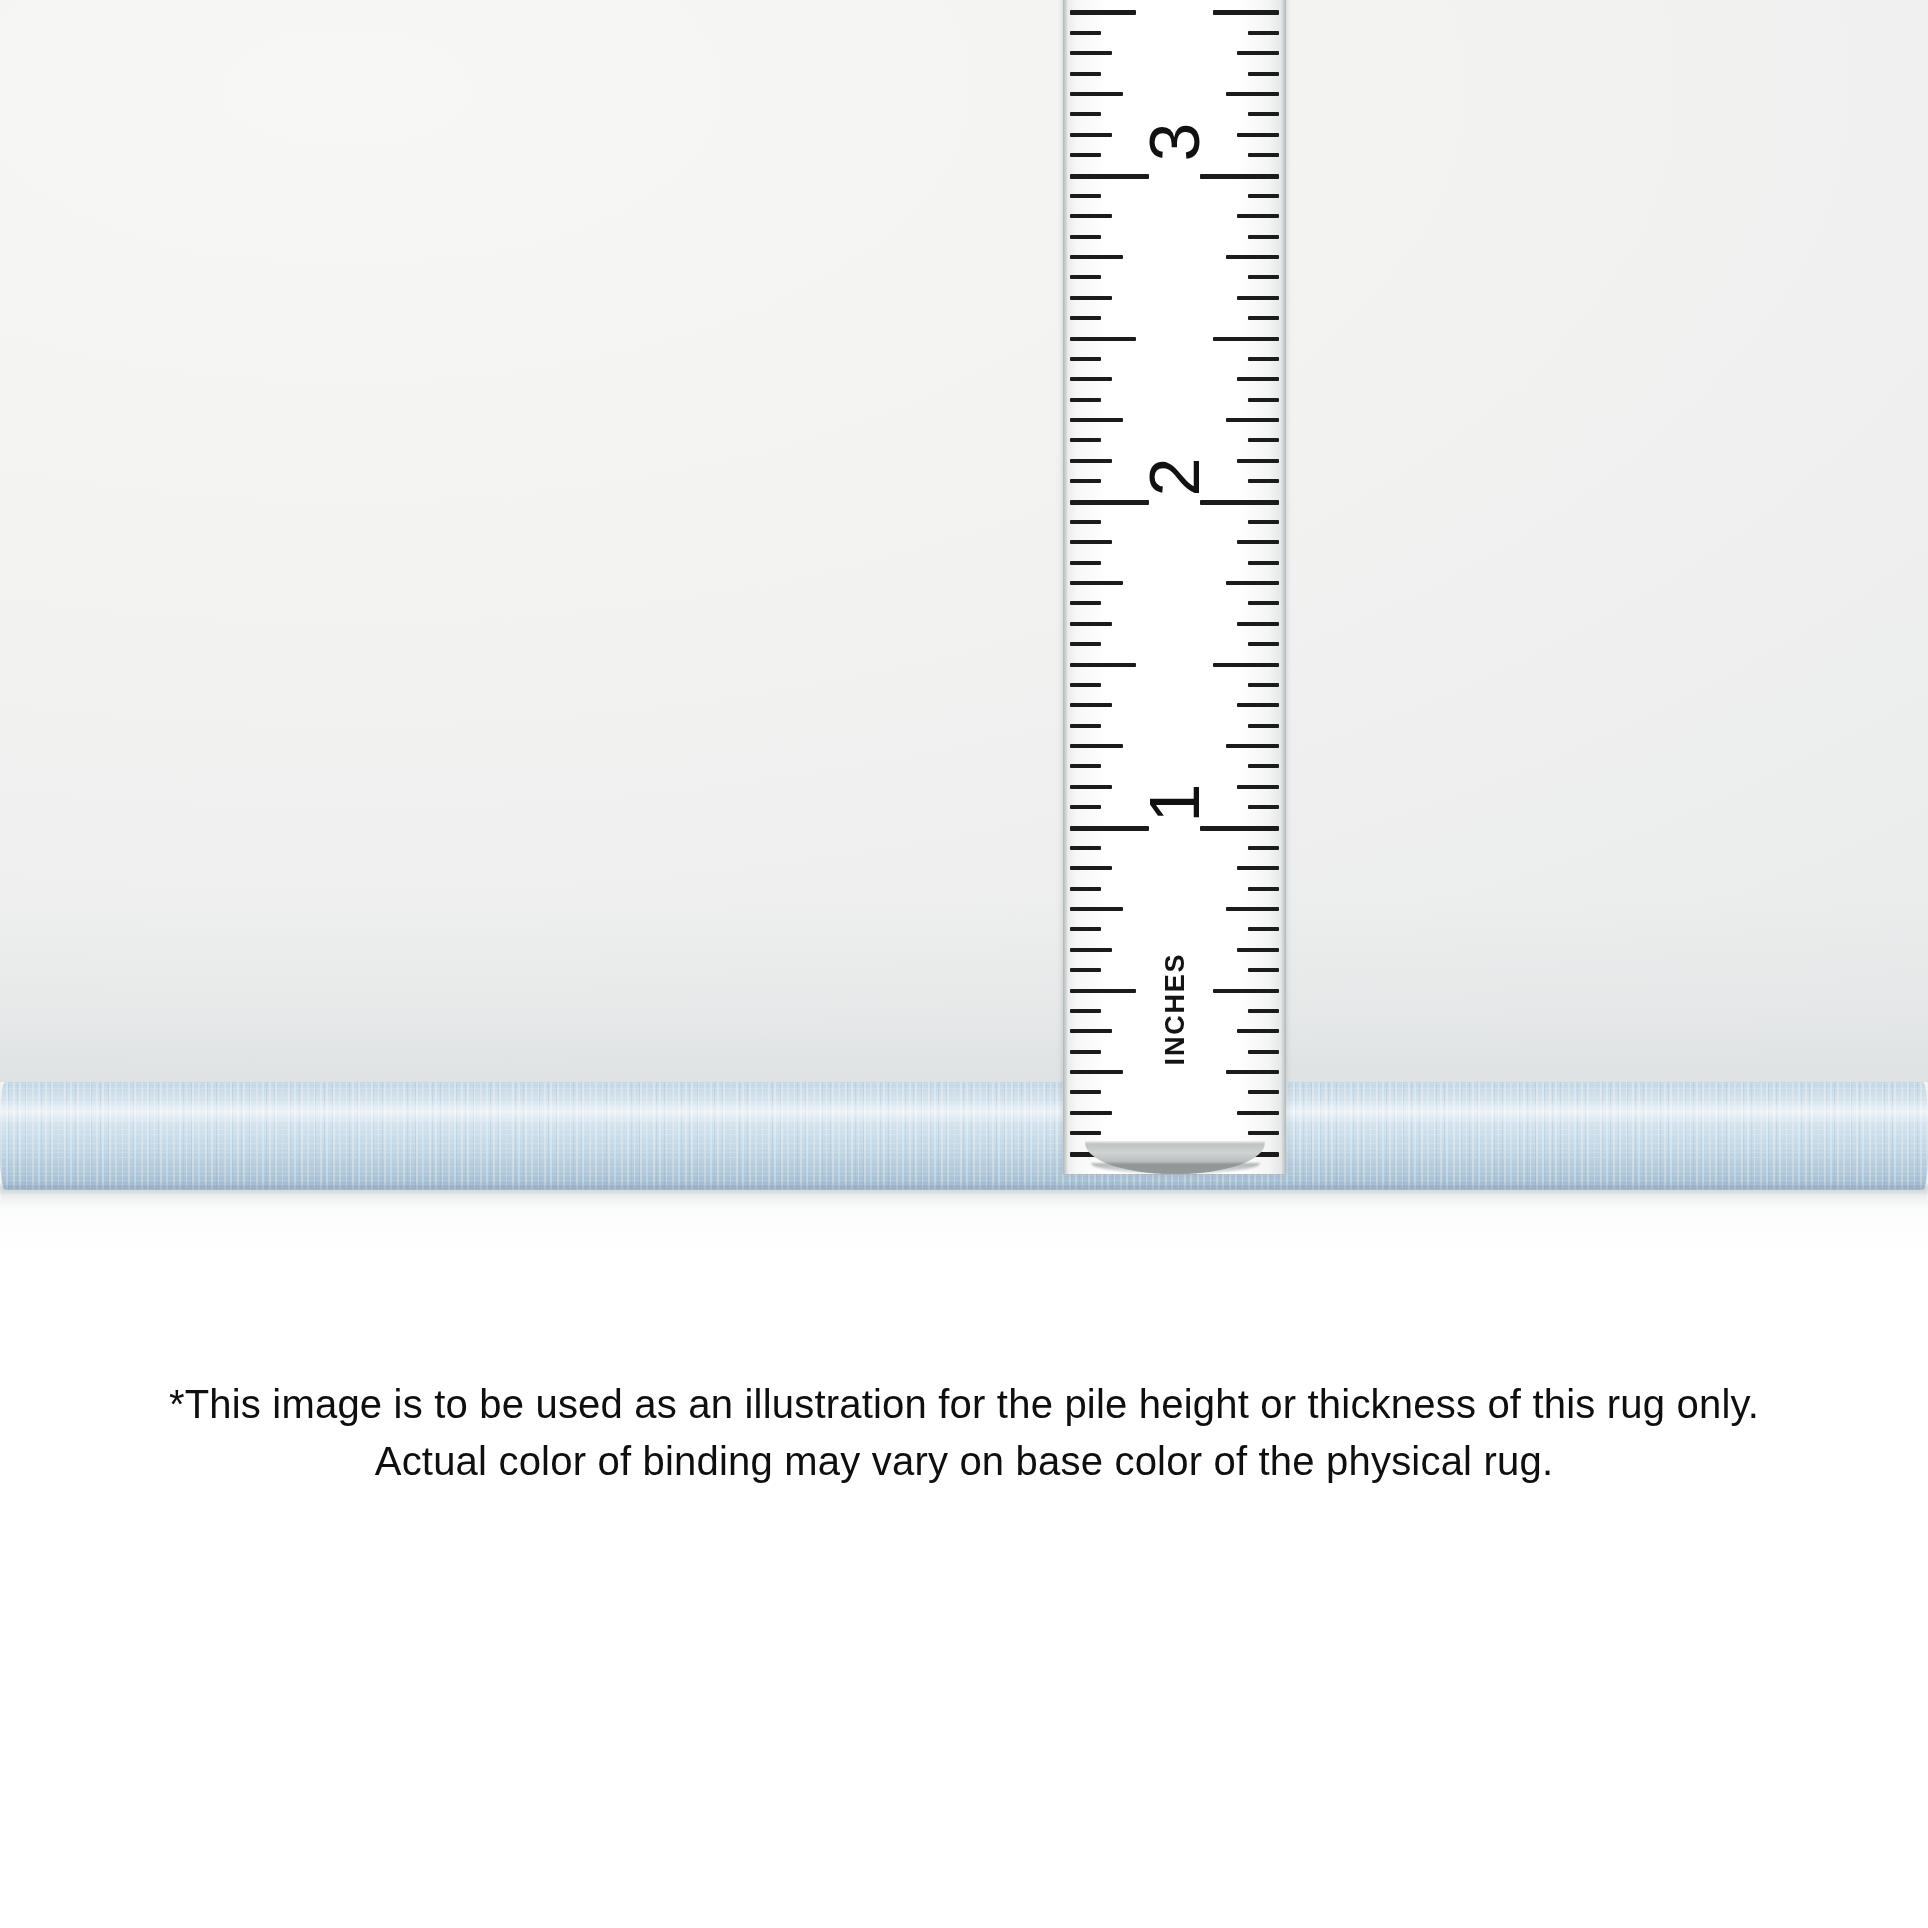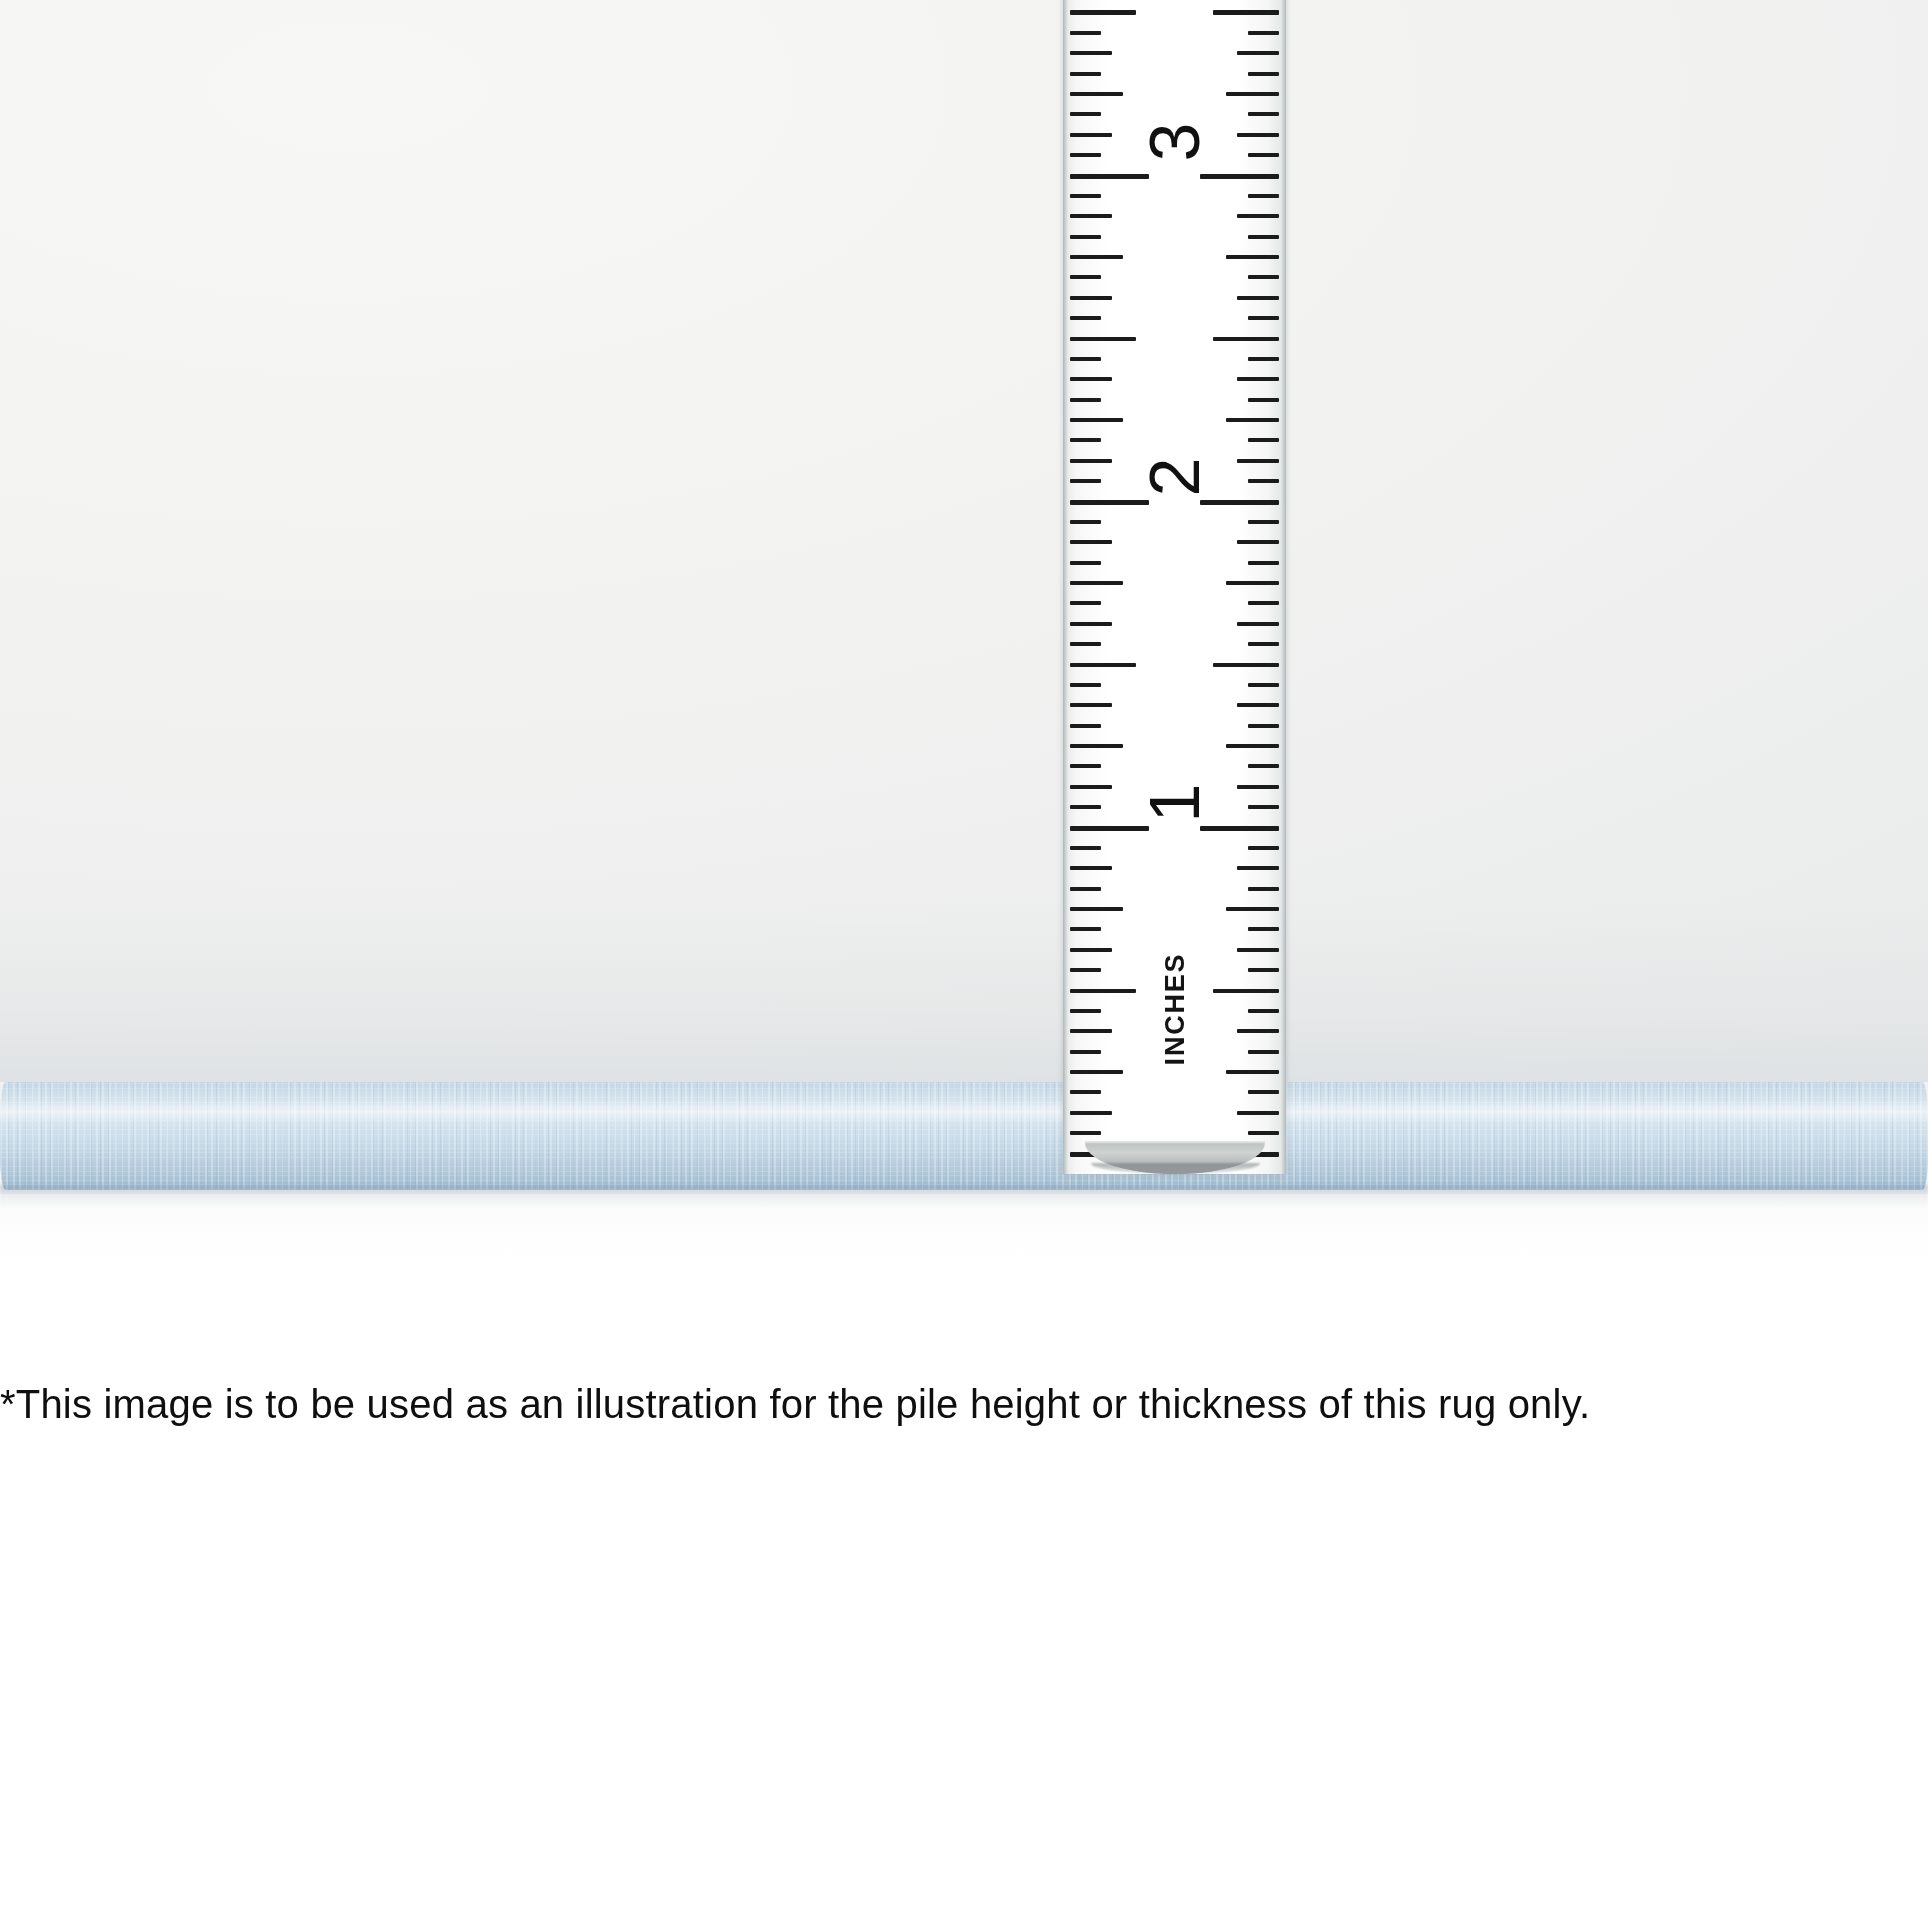--- a/index.html
+++ b/index.html
@@ -201,20 +201,21 @@
     color: #141414;
     white-space: nowrap;
   }
 
   
   #caption {
     position: absolute;
     left: 0;
     top: 1376px;
     width: 1928px;
+    text-align: center;
     color: #0f0f0f;
     font-family: "Liberation Sans", sans-serif;
     font-size: 40px;
     line-height: 1.42;
     letter-spacing: 0.2px;
   }
   #caption .line { display: block; }
 </style>
 </head>
 <body>
@@ -361,14 +362,15 @@
       <div class="num" style="top:147px;">3</div>
     </div>
     <div class="tape-hook"></div>
     <div class="tape-hook-dark"></div>
   </div>
 
 </div>
 
 <div id="caption">
   <span class="line">*This image is to be used as an illustration for the pile height or thickness of this rug only.</span>
+  <span class="line">Actual color of binding may vary on base color of the physical rug.</span>
 </div>
 
 
 </body></html>

